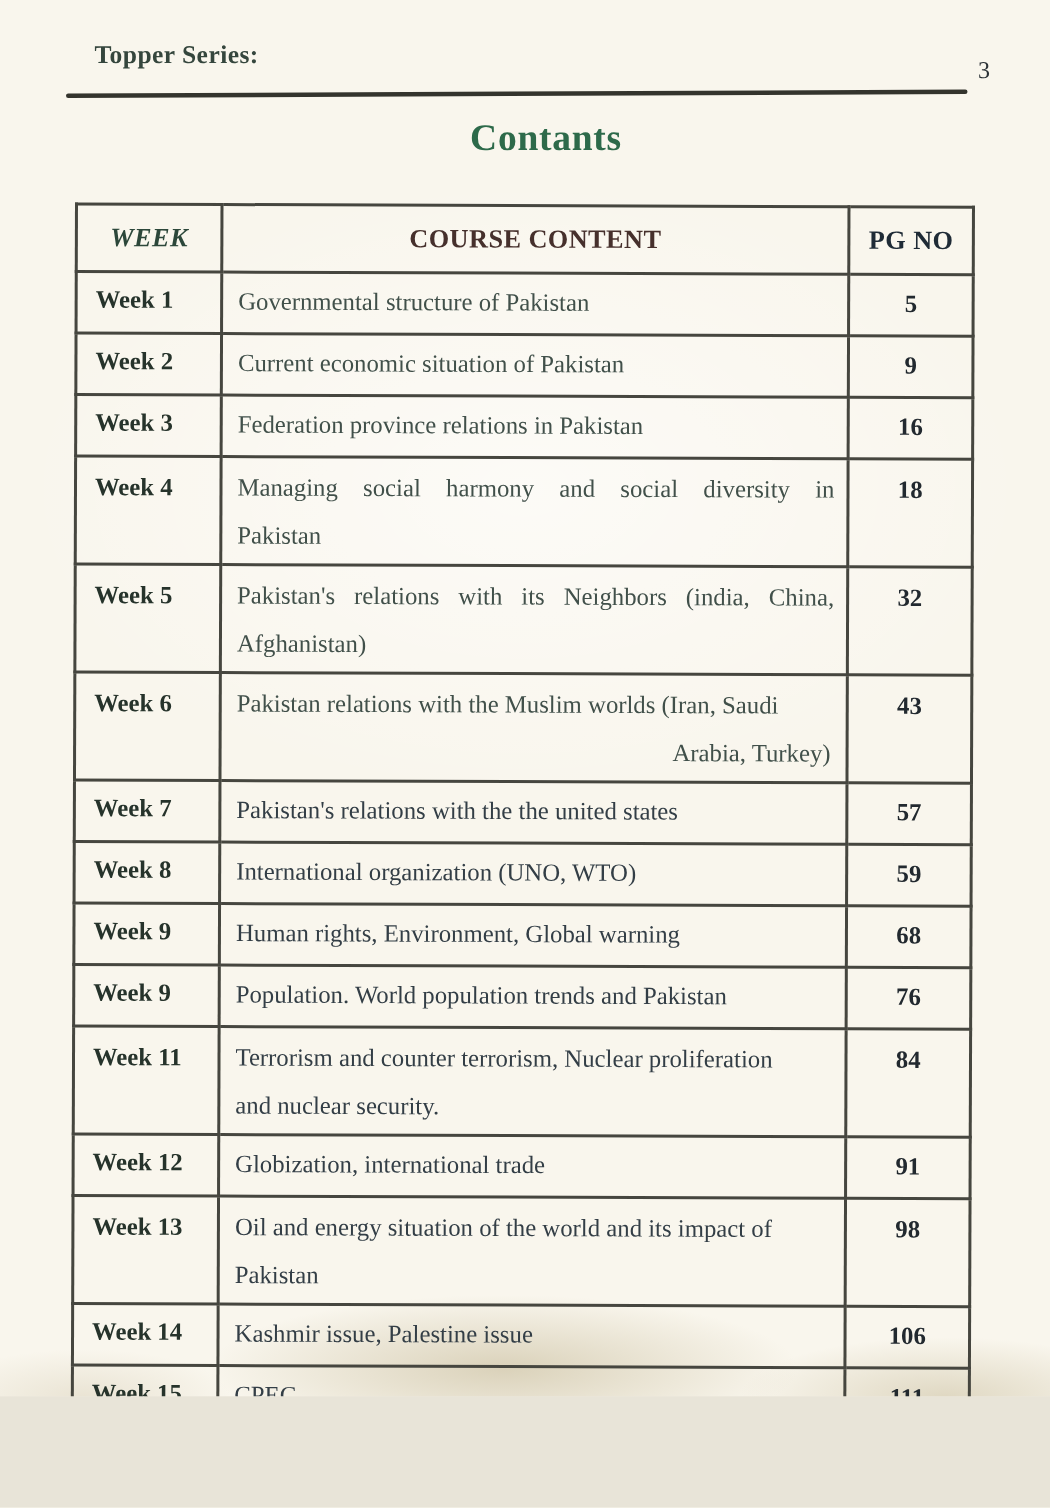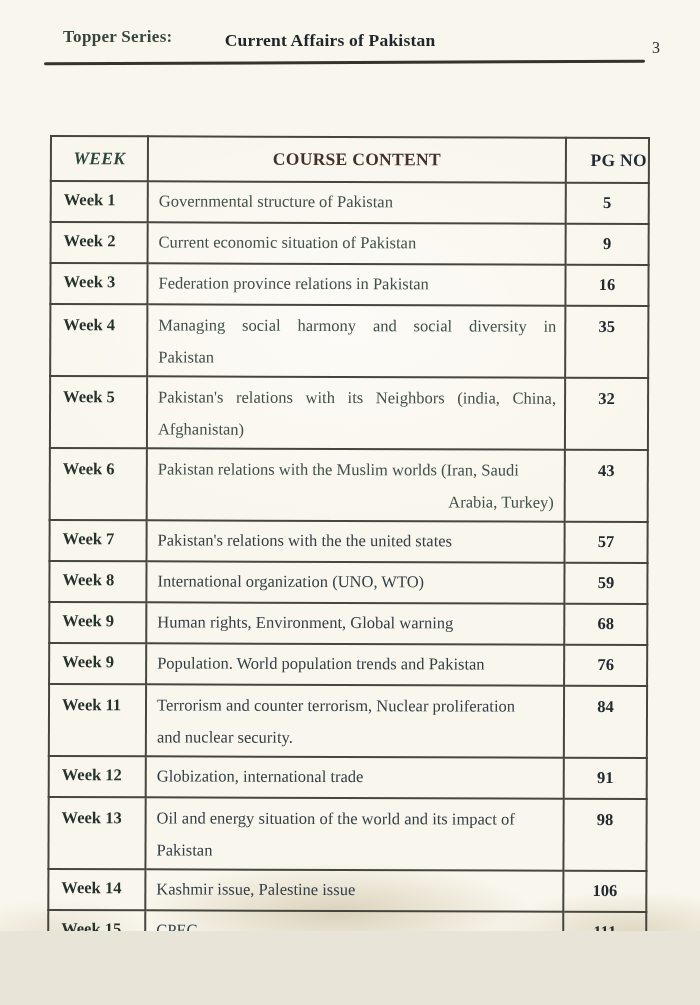--- a/index.html
+++ b/index.html
@@ -66,21 +66,21 @@
     overflow: hidden;
   }
   tr.hrow { height: 45px; }
   tr.single { height: 41px; }
   tr.double { height: 72px; }
   tr.last { height: 44px; }
 
   th { font-size: 17.5px; letter-spacing: 0.3px; font-weight: bold; }
   th.h-week   { color: #2c473a; font-style: italic; }
   th.h-course { color: #46302c; }
-  th.h-pg     { color: #1f2b36; text-align: right; }
+  th.h-pg     { color: #1f2b36; }
 
   td.week {
     vertical-align: top; padding: 4px 4px 0 12px;
     line-height: 28px;
     font-weight: bold; font-size: 16.5px;
     color: var(--ink-week, #26332b);
   }
   tr.double td.week { padding-top: 4px; line-height: 32px; margin-left: 23px; }
 
   td.content {
@@ -104,24 +104,24 @@
     color: var(--ink-page, #22292f);
   }
   tr.double td.pg { padding-top: 4px; line-height: 32px; }
 </style>
 </head>
 <body>
 
 <div class="page">
 
   <div class="hdr-series">Topper Series:</div>
-  <div class="hdr-title">Current Affairs of Pakistan</div>
   <div class="hdr-rule"></div>
   <div class="hdr-pageno">3</div>
 
+  <div class="heading">Contants</div>
 
   <table class="toc">
     <colgroup>
       <col style="width:97px">
         <col style="width:418px">
         <col style="width:83px">
     </colgroup>
     <tbody>
         <tr class="hrow">
       <th class="h-week">WEEK</th>
@@ -152,21 +152,21 @@
       </td>
       <td class="pg">16</td>
     </tr>
 
     <tr class="double">
       <td class="week">Week 4</td>
       <td class="content ink-soft">
         <div class="line stretch">Managing social harmony and social diversity in</div>
         <div class="line">Pakistan</div>
       </td>
-      <td class="pg">35</td>
+      <td class="pg">18</td>
     </tr>
 
     <tr class="double">
       <td class="week">Week 5</td>
       <td class="content ink-soft">
         <div class="line stretch">Pakistan's relations with its Neighbors (india, China,</div>
         <div class="line">Afghanistan)</div>
       </td>
       <td class="pg">32</td>
     </tr>

